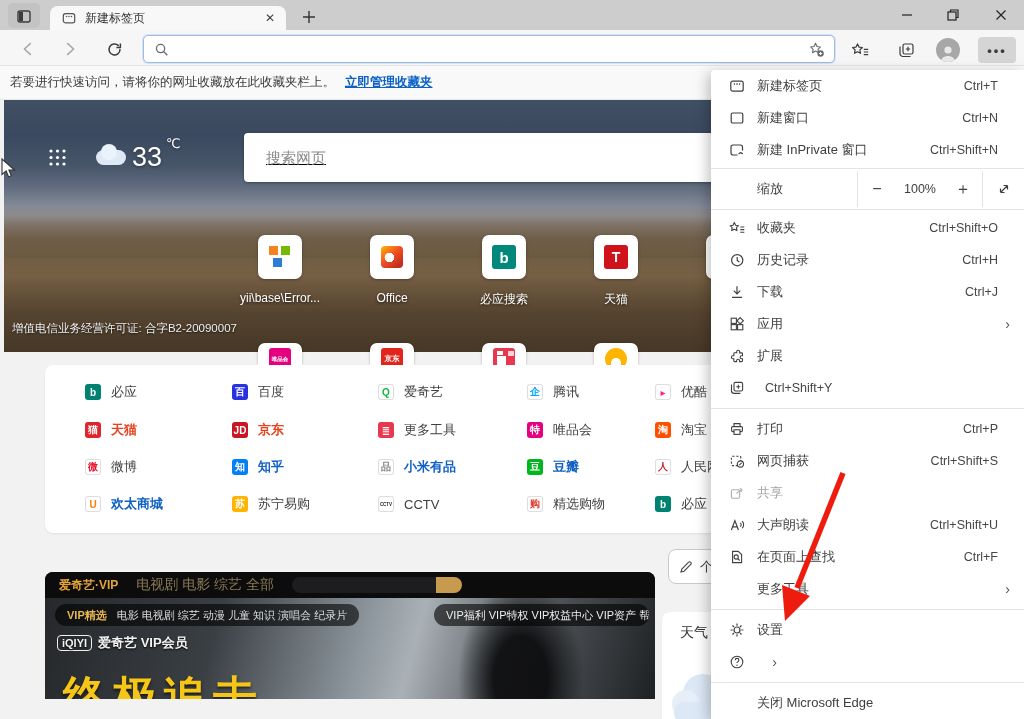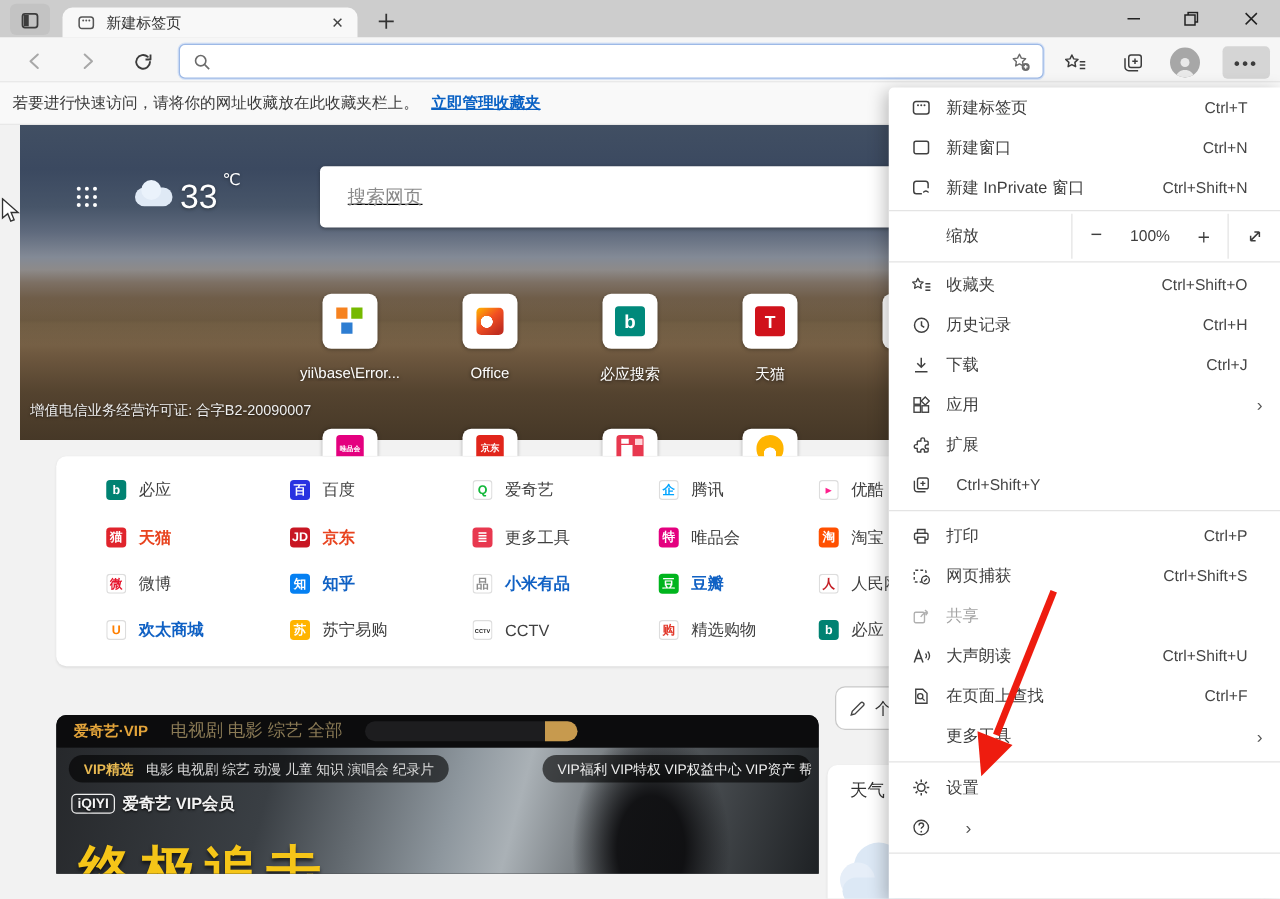--- a/index.html
+++ b/index.html
@@ -23,21 +23,21 @@
   .tb-ico { position:absolute; top:38px; width:28px; height:24px; display:flex; align-items:center; justify-content:center; }
   .avatar { position:absolute; left:936px; top:38px; width:24px; height:24px; border-radius:50%; background:#a7a7a7; overflow:hidden; display:flex; align-items:flex-end; justify-content:center; }
   .more-btn { position:absolute; left:978px; top:37px; width:38px; height:26px; background:#d5d5d5; border-radius:4px; display:flex; align-items:center; justify-content:center; font-weight:bold; letter-spacing:2px; color:#3c3c3c; font-size:13px; }
 
   
   .favbar { position:absolute; left:0; top:66px; width:1024px; height:34px; background:#f9f9f9; border-bottom:1px solid #e8e8e8; display:flex; align-items:center; padding-left:10px; font-size:12.5px; color:#3a3a3a; }
   .favbar a { color:#0b62c4; font-weight:bold; text-decoration:underline; margin-left:10px; }
 
   
   .content { position:absolute; left:0; top:100px; width:1024px; height:619px; background:#f2f2f2; }
-  .hero { position:absolute; left:16px; top:0; width:816px; height:252px;
+  .hero { position:absolute; left:4px; top:0; width:816px; height:252px;
     background:
       linear-gradient(180deg, rgba(0,0,0,0) 55%, rgba(35,25,15,.25) 62%, rgba(0,0,0,0) 70%),
       linear-gradient(180deg,#414f63 0%,#3b4960 14%,#475569 26%,#5f6a7d 34%,#838a96 42%,#8d8a89 46%,#7d7064 50%,#6f5d49 55%,#867052 63%,#6e583f 73%,#54432f 85%,#463827 100%);
   }
   .hero-license { position:absolute; left:8px; top:221px; color:#efefef; font-size:11.5px; text-shadow:0 1px 2px rgba(0,0,0,.7); }
   .waffle { position:absolute; left:44px; top:48px; }
   .cloud { position:absolute; left:88px; top:44px; width:38px; height:24px; }
   .cloud::before { content:""; position:absolute; left:4px; top:6px; width:30px; height:15px; background:#dfe9f5; border-radius:10px; }
   .cloud::after { content:""; position:absolute; left:9px; top:0; width:16px; height:16px; background:#eaf2fb; border-radius:50%; }
   .temp { position:absolute; left:128px; top:36px; color:#fff; font-size:27px; text-shadow:0 1px 3px rgba(0,0,0,.4); }
@@ -657,20 +657,29 @@
             <circle cx="8" cy="8" r="5.8" fill="none" stroke="#404040" stroke-width="1.1"></circle>
             <path d="M6.2 6.3c0-1.1.8-1.9 1.8-1.9s1.9.7 1.9 1.8c0 1.5-1.9 1.4-1.9 2.8" fill="none" stroke="#404040" stroke-width="1.1"></path>
             <circle cx="8" cy="11.3" r=".7" fill="#404040"></circle>
           </svg>
         </span>
         <span class="mi-shortcut"></span>
         <span class="mi-chevron">›</span>
       </div>
     </div>
   <div class="menu-sep sep-b"></div>
+  <div>
+
+  <div class="mi">
+        <span class="mi-icon"></span>
+        <span class="mi-label">关闭 Microsoft Edge</span>
+        <span class="mi-shortcut"></span>
+        <span class="mi-chevron"></span>
+      </div>
+    </div>
 </div>
 
 <svg class="arrow-overlay" width="1024" height="719" viewBox="0 0 1024 719">
   <path d="M843 473 L797 588" stroke="#ee1c0f" stroke-width="5.5" fill="none"></path>
   <polygon points="785,621 782,585 810,596" fill="#ee1c0f"></polygon>
 </svg>
 
 <svg class="cursor" width="15" height="21" viewBox="0 0 15 21">
   <path d="M1 1v15.5l4.2-3.6 2.4 6 2.7-1.1-2.4-5.8h5.6z" fill="#fff" stroke="#333" stroke-width="1.1"></path>
 </svg>

